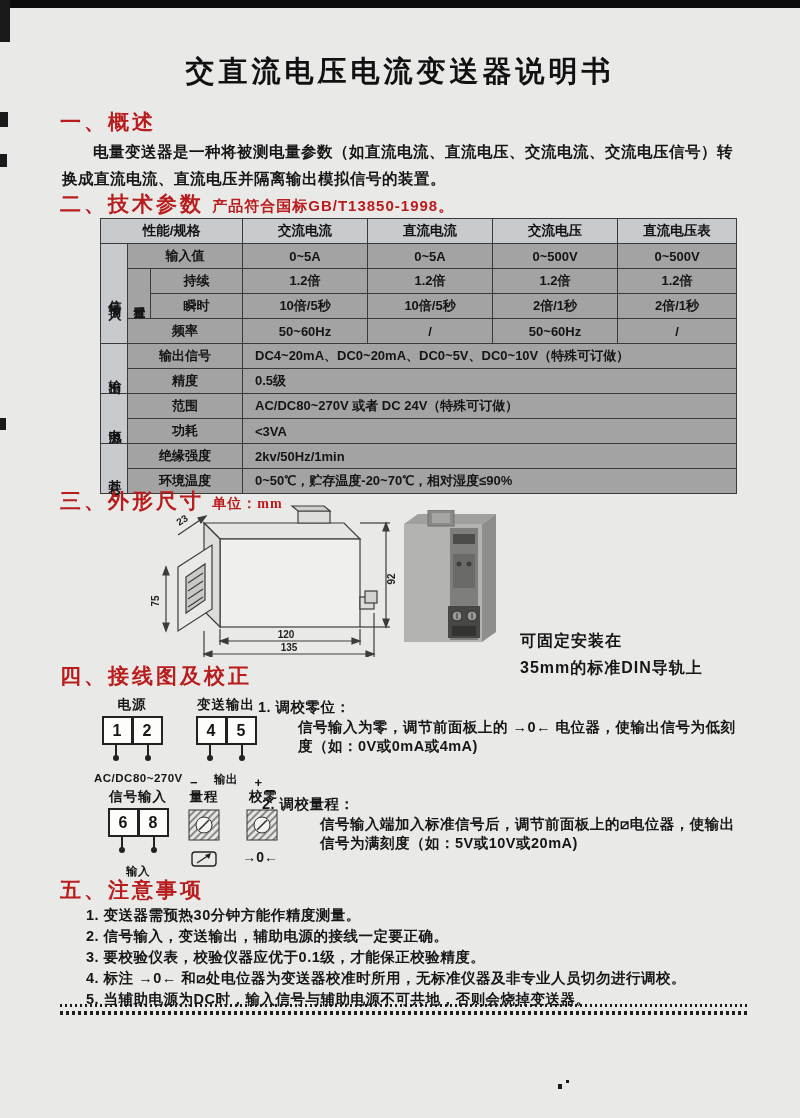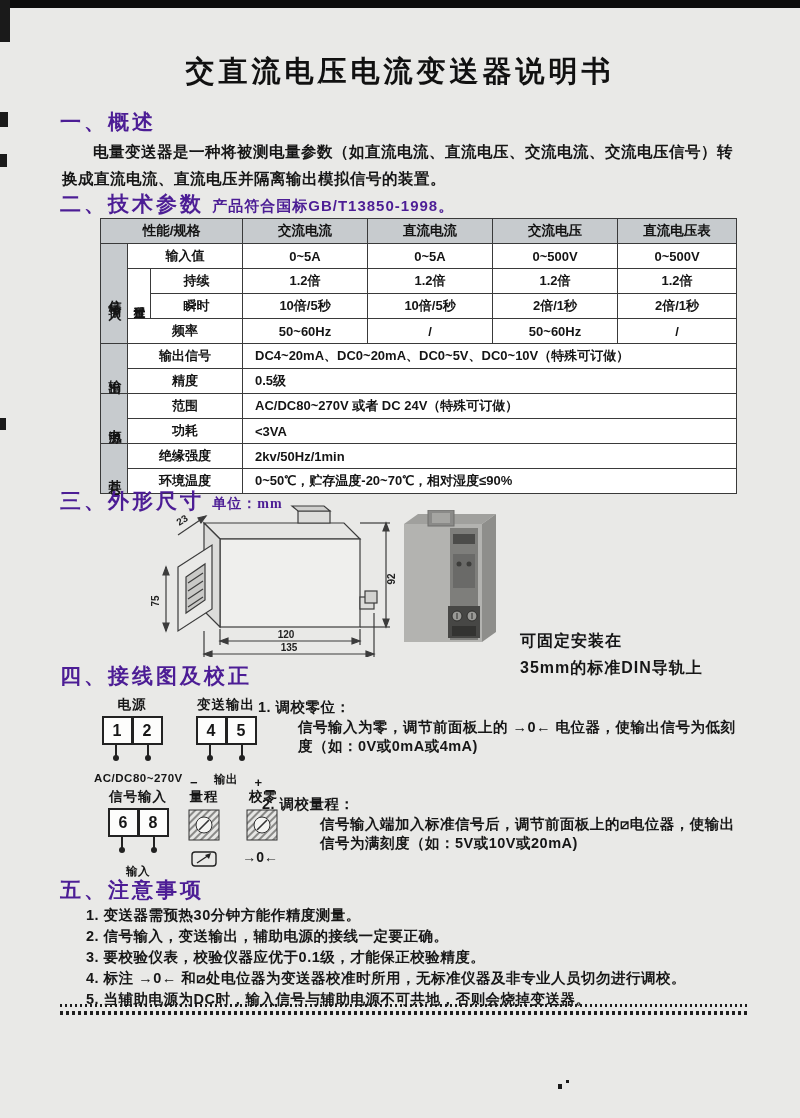--- a/index.html
+++ b/index.html
@@ -9,28 +9,28 @@
     font-family:"Liberation Sans",sans-serif;color:#161616;
   }
   .serif{font-family:"Liberation Serif",serif;}
   
   .scan-top{position:absolute;top:0;left:0;width:800px;height:8px;background:#0c0c0c;}
   .scan-mark{position:absolute;background:#1a1a1a;}
   
   .doc-title{position:absolute;top:52px;left:0;width:800px;text-align:center;
     font-size:29px;font-weight:700;letter-spacing:4px;color:#111;}
   
-  .sec-head{position:absolute;font-size:21px;font-weight:600;letter-spacing:3px;color:#4c1d95;}
+  .sec-head{position:absolute;font-size:21px;font-weight:600;letter-spacing:3px;color:#b91c1c;}
   .sec-sub{font-size:15px;font-weight:700;letter-spacing:1px;font-family:"Liberation Sans",sans-serif;}
   
   .overview-body{position:absolute;top:138px;left:62px;width:682px;
     font-size:15.5px;font-weight:600;line-height:27px;text-indent:2em;letter-spacing:0.5px;}
   
   .spec-table{position:absolute;top:218px;left:100px;border-collapse:collapse;table-layout:fixed;
-    width:636px;background:#ffffff;}
+    width:636px;background:#a3a3a3;}
   .spec-table td,.spec-table th{border:1.5px solid #3a3a3a;font-size:13px;font-weight:700;
     text-align:center;padding:2px 3px;height:20px;color:#141414;}
   .spec-table th{background:#c7cbce;font-size:13.5px;}
   .cell-shade{background:#c7cbce;}
   .vlabel{writing-mode:vertical-rl;text-orientation:upright;line-height:1.15;letter-spacing:2px;
     display:inline-block;font-size:13px;}
   .vsmall{font-size:11.5px;letter-spacing:0;}
   .val-left{text-align:left !important;padding-left:12px !important;}
   
   .dim-unit{font-size:14px;font-weight:700;letter-spacing:1px;text-align:center;}

